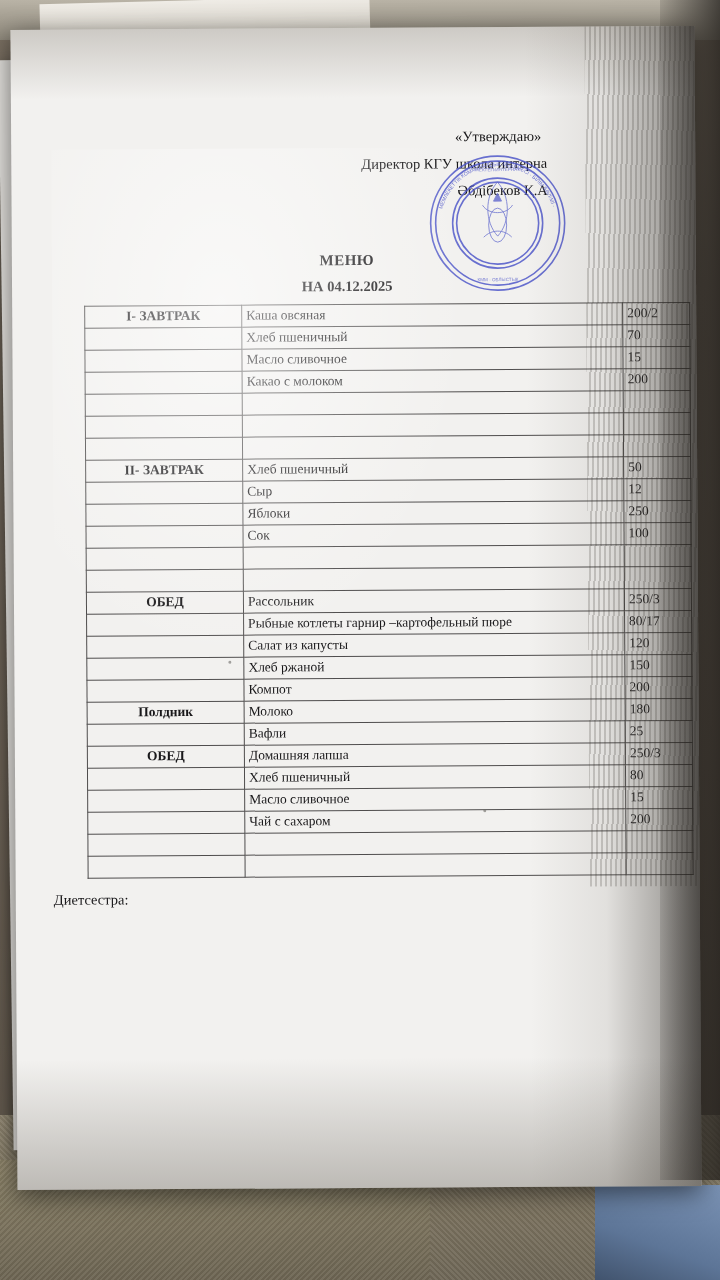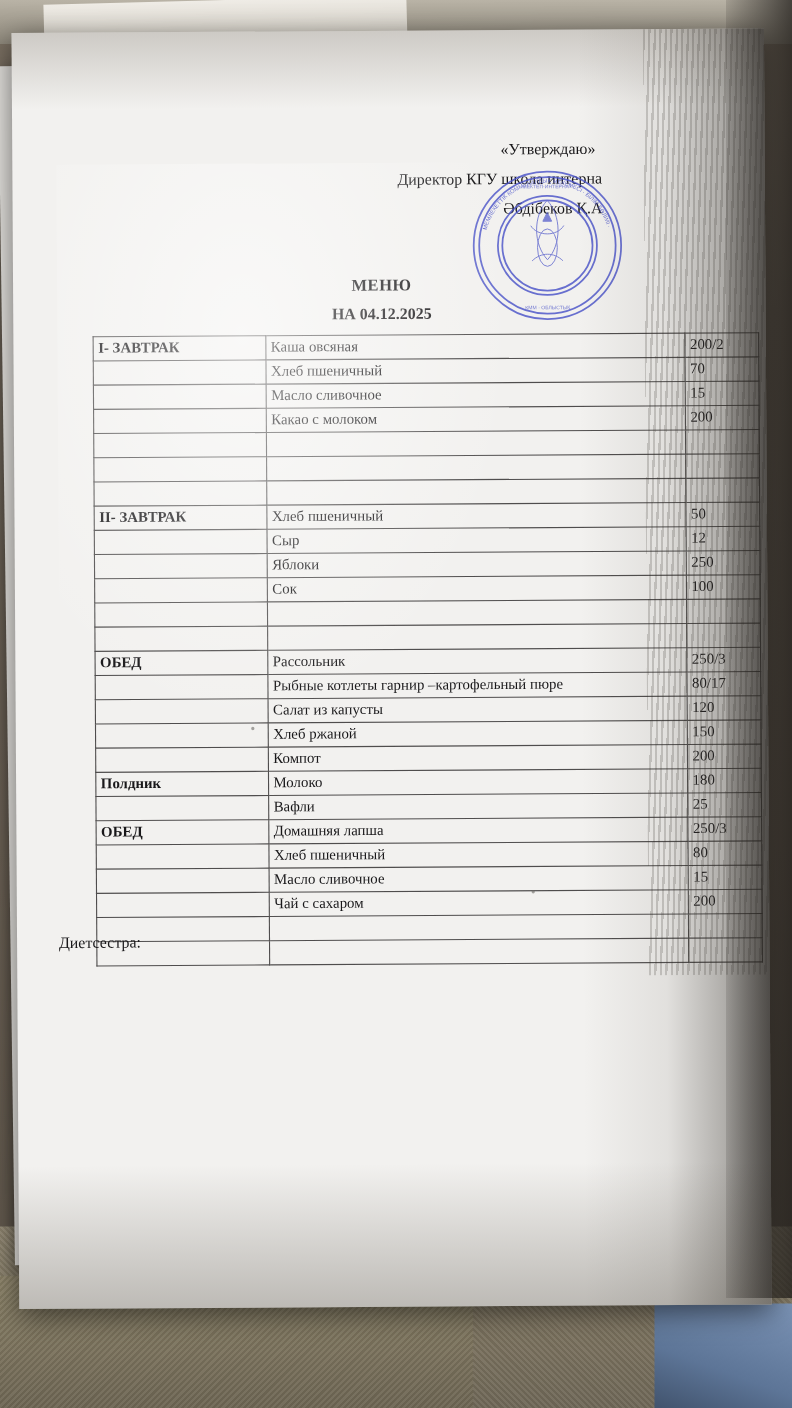--- a/index.html
+++ b/index.html
@@ -194,39 +194,39 @@
   }
   table.menu td {
     border: 1px solid #4f4d4d;
     height: 21px;
     padding: 0 4px;
     vertical-align: middle;
     line-height: 1.05;
   }
   td.c-meal {
     width: 148px;
-    text-align: left;
+    text-align: center;
     font-weight: bold;
     font-size: 13.5px;
   }
   td.c-dish {
     width: 372px;
     padding-left: 26px;
   }
   td.c-qty {
     width: 58px;
     text-align: left;
     padding-left: 5px;
   }
   tr.blank td { height: 21px; }
 
   .diet {
     position: absolute;
     left: 38px;
-    top: 820px;
+    top: 862px;
     font-size: 14.5px;
   }
 
   
   .ink-dot {
     position: absolute;
     width: 3px; height: 3px;
     background: #6d6a66;
     border-radius: 50%;
     opacity: .6;

